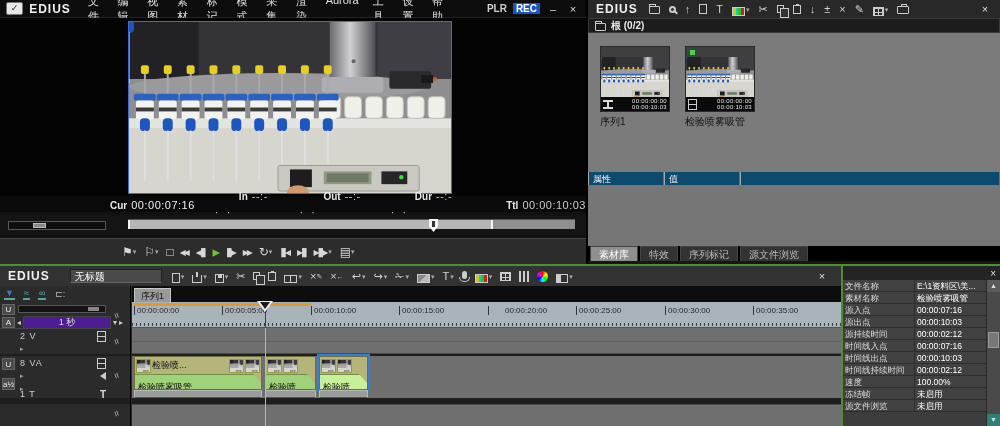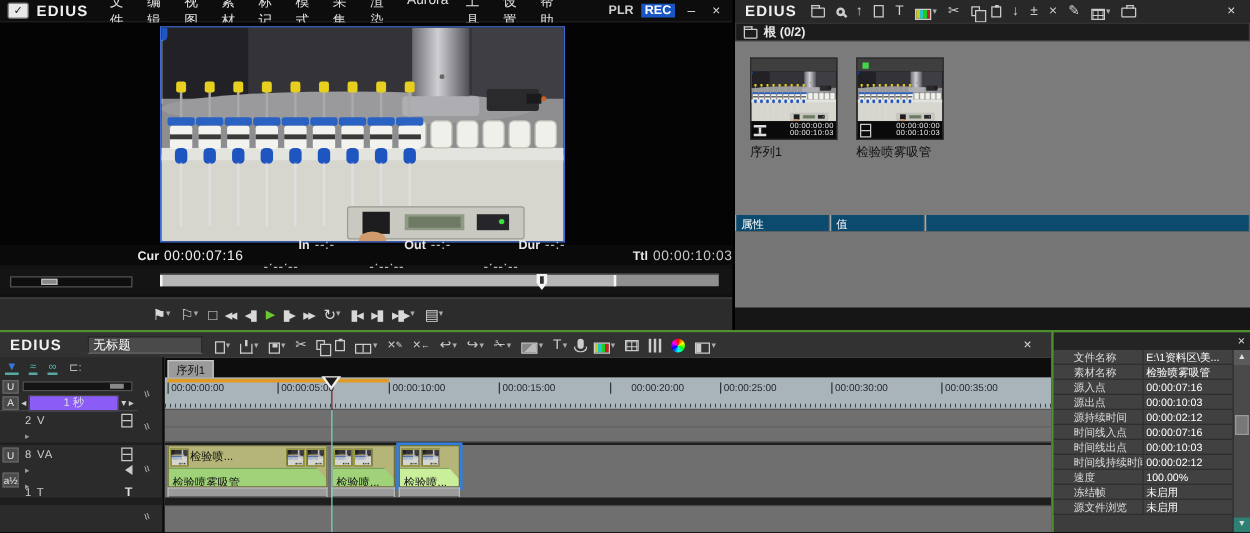--- a/index.html
+++ b/index.html
@@ -106,21 +106,21 @@
   .mode-ico{font-size:9px;color:#9ab8b4;border-bottom:2px solid #57a8a0;padding:0 1px;line-height:10px;}
   .c-blue{color:#3a78d8;border-bottom-color:#57a8a0;}
   .c-teal{color:#57b8b0;}
   .c-gray{color:#b8b8b8;border-bottom:none;}
   .th-urow{position:absolute;left:2px;top:17px;height:12px;display:flex;align-items:center;gap:3px;}
   .th-arow{position:absolute;left:2px;top:30px;height:12px;display:flex;align-items:center;gap:2px;}
   .th-btn{width:13px;height:11px;background:#4a4a4a;border:1px solid #666;color:#e8e8e8;font-size:8px;text-align:center;line-height:10px;}
   .th-slider{position:relative;width:88px;height:8px;background:#141414;border:1px solid #555;}
   .th-slider-thumb{position:absolute;right:6px;top:1px;width:11px;height:4px;background:#888;}
   .scale-arrow{font-size:8px;color:#ccc;}
-  .scale-box{width:72px;font-size:9px;color:#ddd;text-align:center;background:#8b5cf6;border:1px solid #444;line-height:11px;}
+  .scale-box{width:88px;font-size:9px;color:#ddd;text-align:center;background:#4c1d95;border:1px solid #444;line-height:11px;}
   .wave{position:absolute;left:114px;font-size:10px;color:#bbb;transform:rotate(65deg);}
   .th-track{position:absolute;left:0;width:110px;}
   .tr-row{display:flex;align-items:center;padding:1px 4px 0 20px;height:13px;}
   .tr-label{font-size:9px;color:#ccc;letter-spacing:1px;}
   .tr-right{margin-left:auto;}
   .tr-exp{font-size:7px;color:#999;margin-right:4px;}
   .tr-ticon{font-size:10px;font-weight:bold;color:#ddd;}
   .patch{position:absolute;left:2px;width:13px;height:12px;background:#4a4a4a;border:1px solid #666;color:#e8e8e8;font-size:8px;text-align:center;line-height:11px;}
   .t-v2{top:42px;height:26px;border-top:1px solid #444;}
   .t-va{top:70px;height:42px;}
@@ -155,21 +155,21 @@
   .ph-red{position:absolute;top:16px;height:26px;width:1px;background:#7a2424;z-index:4;}
   .ph-line{position:absolute;top:42px;bottom:0;width:1px;background:#79d2c4;z-index:4;}
   .ph-tri{position:absolute;top:15px;width:0;height:0;border-left:8px solid transparent;border-right:8px solid transparent;border-top:11px solid #f0f0f0;z-index:5;}
   .ph-tri::after{content:"";position:absolute;left:-5px;top:-10px;border-left:5px solid transparent;border-right:5px solid transparent;border-top:7px solid #1a1a1a;}
   
   .info{position:absolute;left:841px;top:264px;width:159px;height:162px;background:#3d3d3d;border-top:2px solid #4f8f2f;border-left:2px solid #4f8f2f;}
   .info-titlebar{height:14px;background:#242424;display:flex;align-items:center;}
   .info-close{margin-left:auto;margin-right:4px;font-size:10px;color:#ddd;}
   .info-rows{position:absolute;left:0;top:14px;right:14px;bottom:0;}
   .irow{display:flex;height:12px;border-bottom:1px solid #2e2e2e;background:#414141;}
-  .ilabel{width:72px;font-size:8.5px;color:#ddd;padding:1px 16px;border-right:1px solid #2e2e2e;white-space:nowrap;overflow:hidden;}
+  .ilabel{width:72px;font-size:8.5px;color:#ddd;padding:1px 2px;border-right:1px solid #2e2e2e;white-space:nowrap;overflow:hidden;}
   .ivalue{flex:1;font-size:8.5px;color:#fff;padding:1px 2px;white-space:nowrap;overflow:hidden;}
   .scrollbar{position:absolute;right:0;top:14px;bottom:0;width:14px;background:#4a4a4a;border-left:1px solid #2a2a2a;}
   .sb-up{position:absolute;top:0;left:0;right:0;height:12px;background:#5a5a5a;font-size:7px;color:#ddd;text-align:center;line-height:12px;}
   .sb-thumb{position:absolute;top:52px;left:1px;right:1px;height:16px;background:#787878;border:1px solid #999;}
   .sb-down{position:absolute;bottom:0;left:0;right:0;height:12px;background:#2e7f74;font-size:7px;color:#ddd;text-align:center;line-height:12px;}
 </style>
 </head>
 <body>
 
 <div class="screen">
@@ -568,20 +568,27 @@
           </div>
           <div class="card-label">检验喷雾吸管</div>
         </div>
       </div>
     <div class="prop-header">
       <span class="prop-col c1">属性</span>
       <span class="prop-col c2">值</span>
       <span class="prop-col c3"></span>
     </div>
     <div class="prop-body"></div>
+    <div class="bin-tabs">
+
+    <span class="btab active">素材库</span>
+        <span class="btab">特效</span>
+        <span class="btab">序列标记</span>
+        <span class="btab">源文件浏览</span>
+      </div>
   </div>
 
   <div class="tl">
     <div class="tl-titlebar">
       <span class="appname">EDIUS</span>
       <span class="tl-titlebox">无标题</span>
       <span style="display:flex;gap:8px;align-items:center;">
 
           <span class="ibtn">
             <span class="cssico i-doc"></span>

